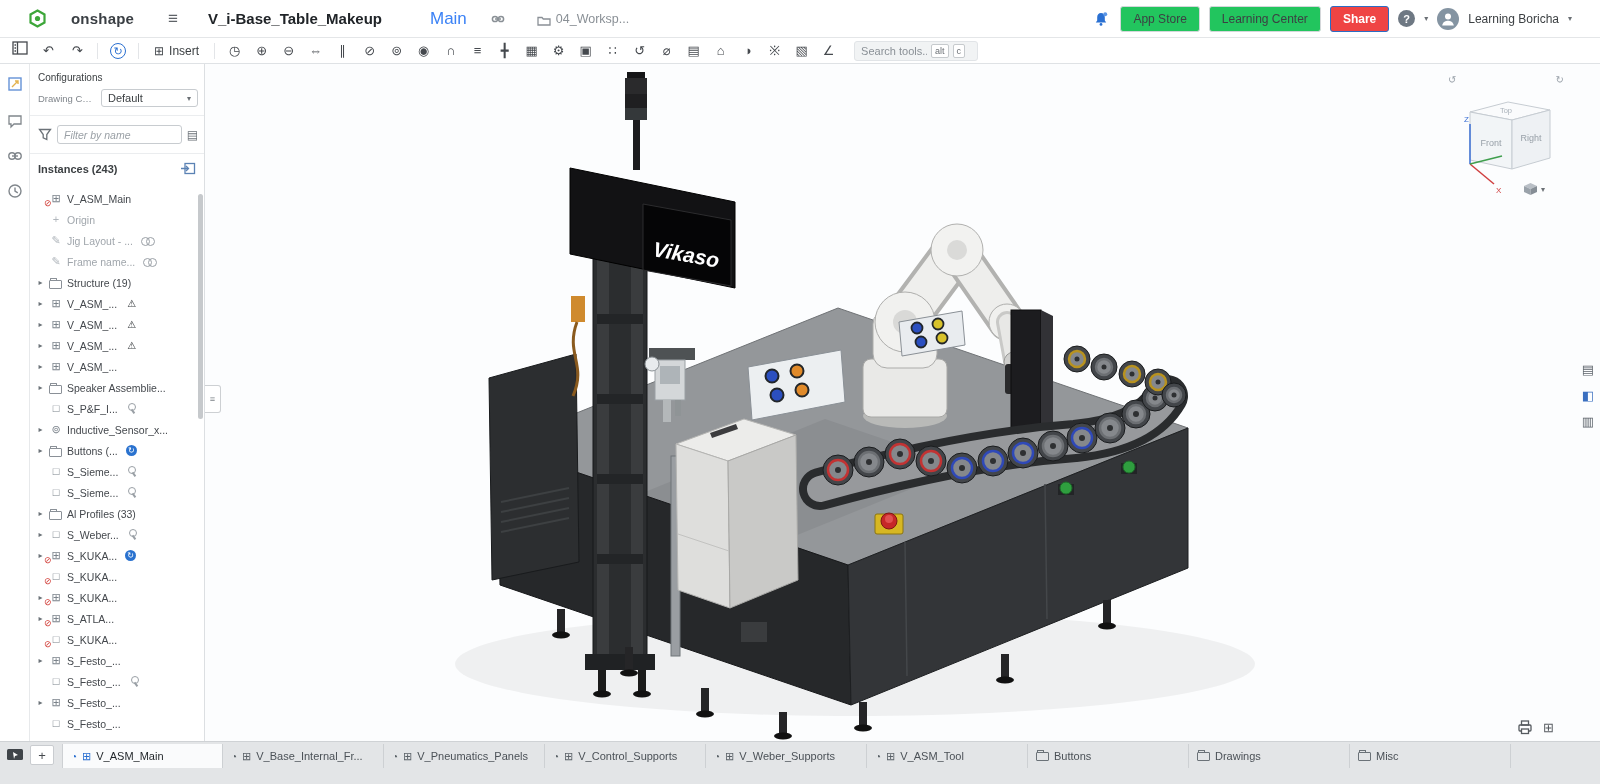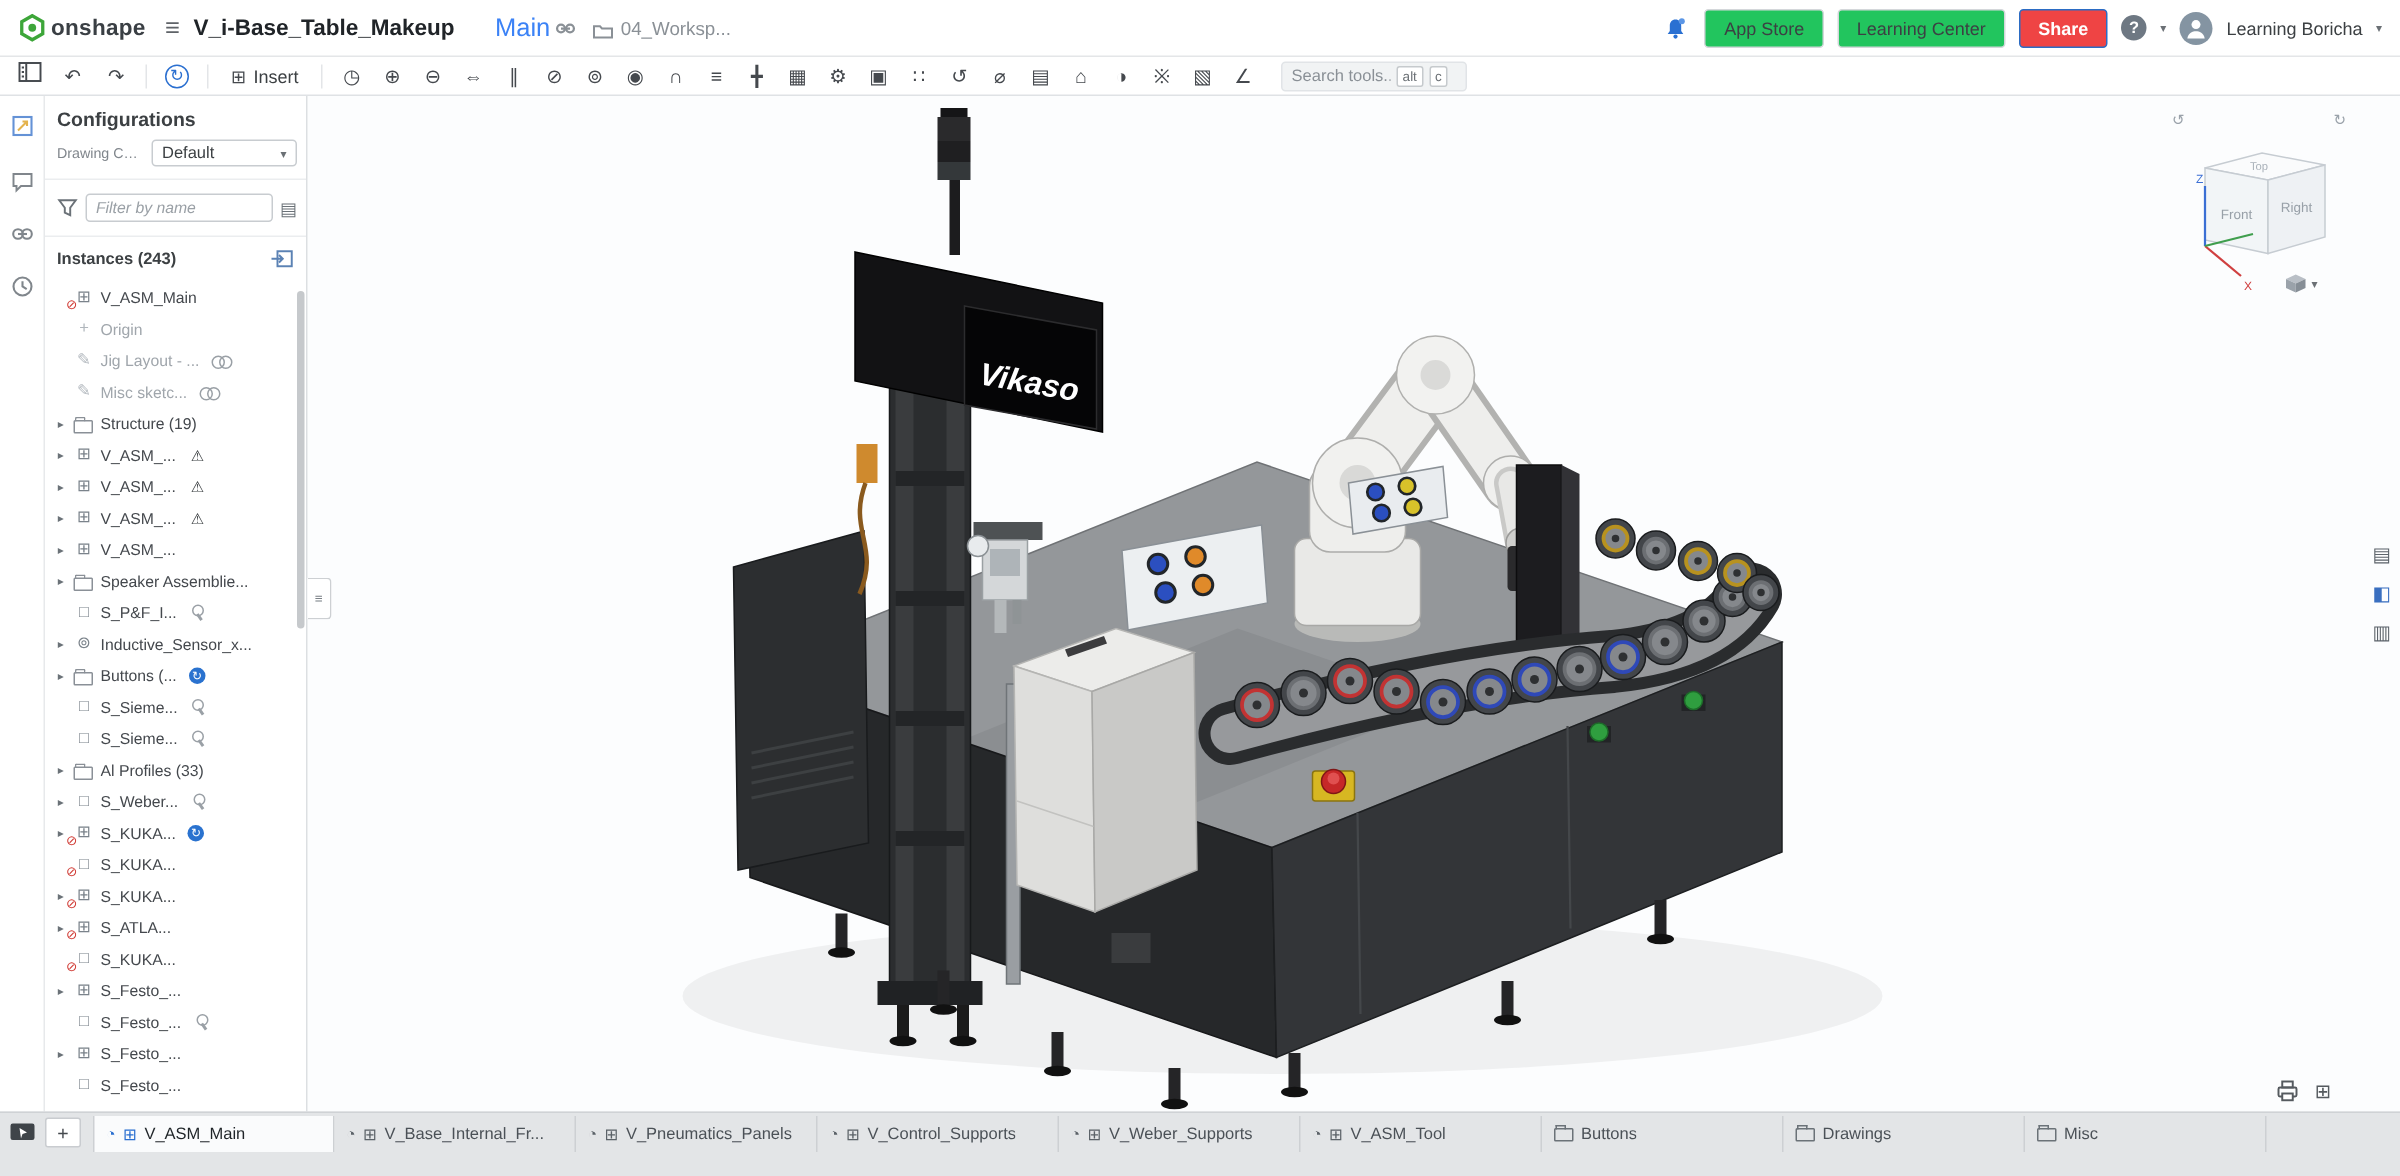--- a/index.html
+++ b/index.html
@@ -1,21 +1,21 @@
 <!DOCTYPE html>
 <html><head>
 <meta charset="utf-8">
 <style>
   *{margin:0;padding:0;box-sizing:border-box}
   html,body{width:1600px;height:784px;overflow:hidden}
   body{font-family:"Liberation Sans",sans-serif;background:#fff;color:#3c4043;font-size:12px}
   .app{position:relative;width:1600px;height:784px;background:#fff}
 
   
-  .topbar{position:absolute;top:0;left:0;right:0;height:38px;background:#fff;border-bottom:1px solid #e4e6e8;display:flex;align-items:center;padding:0 12px;gap:3px;z-index:20}
+  .topbar{position:absolute;top:0;left:0;right:0;height:38px;background:#fff;border-bottom:1px solid #e4e6e8;display:flex;align-items:center;padding:0 28px;gap:24px;z-index:20}
   .logo{display:flex;align-items:center}
   .logo-text{font-size:15px;font-weight:600;color:#3a3f44;letter-spacing:.2px}
   .burger{font-size:17px;color:#5f6368;margin:0 6px 0 10px;cursor:pointer}
   .doc-title{font-size:15px;font-weight:bold;color:#202428}
   .branch{font-size:17px;color:#3b82f6;margin-left:24px}
   .crumb{display:flex;align-items:flex-end;gap:5px;color:#8a9096;font-size:12.5px;margin-left:8px}
   .hd-right{margin-left:auto;display:flex;align-items:center;gap:9px}
   .hd-btn{border:1px solid #d4d7da;border-radius:3px;background:#22c55e;padding:5px 12px;font-size:12px;color:#3c4043;cursor:pointer;white-space:nowrap}
   .share-btn{background:#ef4444;border-color:#2b6cc4;color:#fff;font-weight:bold}
   .help-circ{width:17px;height:17px;border-radius:50%;background:#6e7883;color:#fff;font-size:11px;font-weight:bold;display:flex;align-items:center;justify-content:center}
@@ -35,21 +35,21 @@
   .search-box input::placeholder{color:#8a9096}
   .kbd{font-size:9px;color:#6b7075;border:1px solid #c6cacd;background:#fff;border-radius:2px;padding:0 3px;line-height:12px}
 
   
   .main{position:absolute;top:64px;left:0;right:0;bottom:43px}
   .left-strip{position:absolute;left:0;top:0;width:30px;bottom:0;background:#fff;border-right:1px solid #e7e9eb;display:flex;flex-direction:column;align-items:center;padding-top:12px;gap:18px;z-index:5}
   .strip-ic{cursor:pointer;opacity:.85}
 
   
   .panel{position:absolute;left:30px;top:0;width:175px;bottom:0;background:#fff;border-right:1px solid #dcdfe2;z-index:5;overflow:hidden}
-  .cfg-title{font-size:13px;font-weight:bold;color:#3c4043;padding:8px 0 4px 8px}
+  .cfg-title{font-size:10px;font-weight:normal;color:#3c4043;padding:8px 0 4px 8px}
   .cfg-row{display:flex;align-items:center;gap:5px;padding:2px 6px 8px 8px;border-bottom:1px solid #ebedef}
   .cfg-label{font-size:9.5px;color:#80868c;width:58px;overflow:hidden;white-space:nowrap;text-overflow:ellipsis}
   .cfg-select{flex:1;display:flex;align-items:center;justify-content:space-between;border:1px solid #c8ccd0;border-radius:3px;background:#fff;font-size:11px;color:#3c4043;padding:2px 6px;cursor:pointer}
   .filter-row{display:flex;align-items:center;gap:5px;padding:9px 6px 9px 8px;border-bottom:1px solid #ebedef}
   .filter-input{flex:1;border:1px solid #c8ccd0;border-radius:3px;font-size:10.5px;font-style:italic;padding:2.5px 6px;outline:none;color:#5f6368;font-family:"Liberation Sans",sans-serif;min-width:0}
   .filter-input::placeholder{color:#9aa0a6}
   .list-toggle{font-size:12px;color:#6b7278;cursor:pointer}
   .inst-head{display:flex;align-items:center;justify-content:space-between;padding:8px 8px 4px 8px}
   .inst-title{font-size:11px;font-weight:bold;color:#3c4043}
   .tree{position:absolute;top:124px;left:0;right:0;bottom:0;overflow:hidden;padding-left:6px}
@@ -270,21 +270,21 @@
           </div>
           <div class="trow gray">
             <span class="chev"></span>
             <span class="ticon">✎</span>
             <span class="tlabel">Jig Layout - ...</span>
             <span class="sfx sfx-link"></span>
           </div>
           <div class="trow gray">
             <span class="chev"></span>
             <span class="ticon">✎</span>
-            <span class="tlabel">Misc sketc...</span>
+            <span class="tlabel">Frame name...</span>
             <span class="sfx sfx-link"></span>
           </div>
           <div class="trow">
             <span class="chev">▸</span>
             <span class="ticon ico-folder"></span>
             <span class="tlabel">Structure (19)</span>
           </div>
           <div class="trow">
             <span class="chev">▸</span>
             <span class="ticon">⊞</span>

